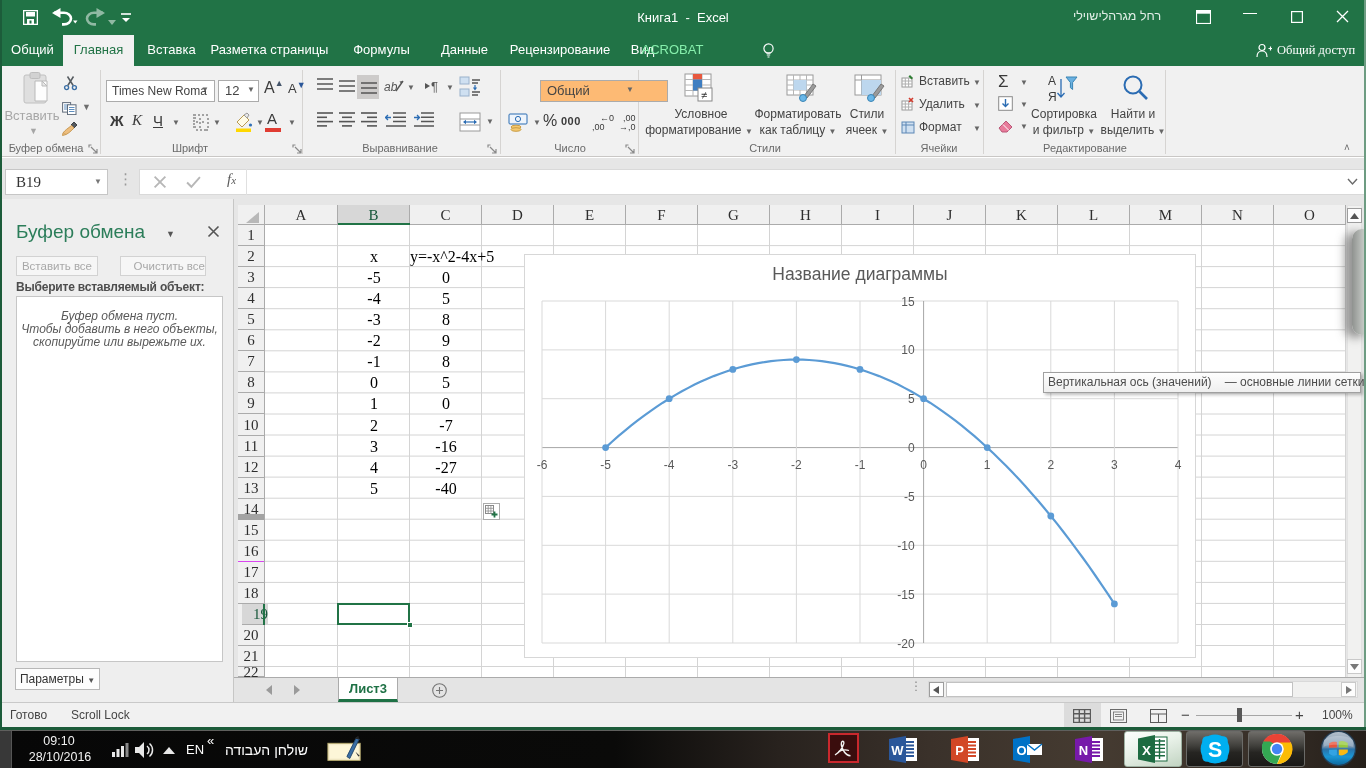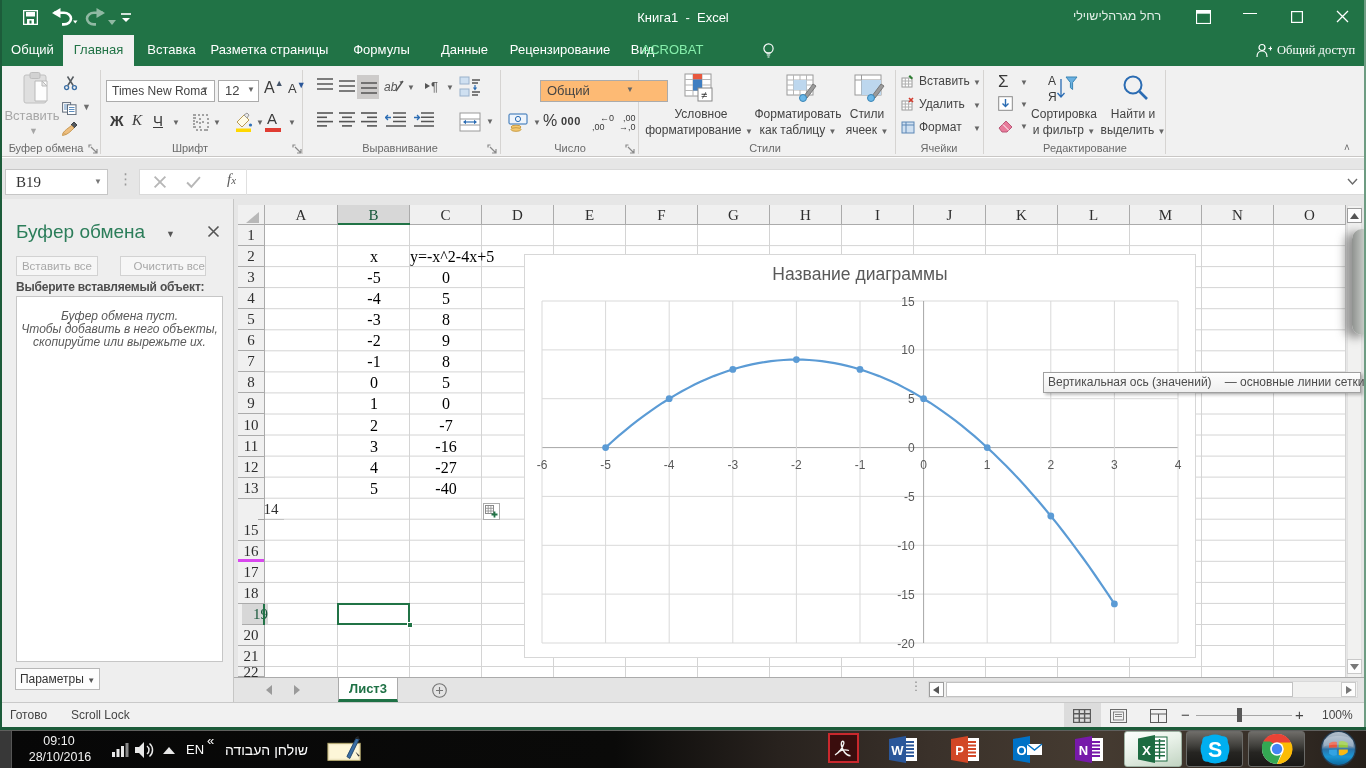--- a/index.html
+++ b/index.html
@@ -361,23 +361,23 @@
 <div class="abs" style="left:4px;top:89.1px;width:26px;height:21.1px;background:transparent;border-bottom:1px solid #ababab;color:#2e2e2e;font-family:'Liberation Serif',serif;font-size:15px;text-align:center;line-height:21px;">4</div>
 <div class="abs" style="left:4px;top:110.2px;width:26px;height:21.1px;background:transparent;border-bottom:1px solid #ababab;color:#2e2e2e;font-family:'Liberation Serif',serif;font-size:15px;text-align:center;line-height:21px;">5</div>
 <div class="abs" style="left:4px;top:131.2px;width:26px;height:21.1px;background:transparent;border-bottom:1px solid #ababab;color:#2e2e2e;font-family:'Liberation Serif',serif;font-size:15px;text-align:center;line-height:21px;">6</div>
 <div class="abs" style="left:4px;top:152.3px;width:26px;height:21.1px;background:transparent;border-bottom:1px solid #ababab;color:#2e2e2e;font-family:'Liberation Serif',serif;font-size:15px;text-align:center;line-height:21px;">7</div>
 <div class="abs" style="left:4px;top:173.4px;width:26px;height:21.0px;background:transparent;border-bottom:1px solid #ababab;color:#2e2e2e;font-family:'Liberation Serif',serif;font-size:15px;text-align:center;line-height:21px;">8</div>
 <div class="abs" style="left:4px;top:194.4px;width:26px;height:21.1px;background:transparent;border-bottom:1px solid #ababab;color:#2e2e2e;font-family:'Liberation Serif',serif;font-size:15px;text-align:center;line-height:21px;">9</div>
 <div class="abs" style="left:4px;top:215.5px;width:26px;height:21.0px;background:transparent;border-bottom:1px solid #ababab;color:#2e2e2e;font-family:'Liberation Serif',serif;font-size:15px;text-align:center;line-height:21px;">10</div>
 <div class="abs" style="left:4px;top:236.5px;width:26px;height:21.1px;background:transparent;border-bottom:1px solid #ababab;color:#2e2e2e;font-family:'Liberation Serif',serif;font-size:15px;text-align:center;line-height:21px;">11</div>
 <div class="abs" style="left:4px;top:257.6px;width:26px;height:21.1px;background:transparent;border-bottom:1px solid #ababab;color:#2e2e2e;font-family:'Liberation Serif',serif;font-size:15px;text-align:center;line-height:21px;">12</div>
 <div class="abs" style="left:4px;top:278.6px;width:26px;height:21.1px;background:transparent;border-bottom:1px solid #ababab;color:#2e2e2e;font-family:'Liberation Serif',serif;font-size:15px;text-align:center;line-height:21px;">13</div>
-<div class="abs" style="left:4px;top:299.7px;width:26px;height:21.1px;background:transparent;border-bottom:1px solid #a3a3a3;color:#2e2e2e;font-family:'Liberation Serif',serif;font-size:15px;text-align:center;line-height:21px;margin-left:20px;">14</div>
+<div class="abs" style="left:4px;top:299.7px;width:26px;height:21.1px;background:transparent;border-bottom:6px solid #a3a3a3;color:#2e2e2e;font-family:'Liberation Serif',serif;font-size:15px;text-align:center;line-height:21px;">14</div>
 <div class="abs" style="left:4px;top:320.7px;width:26px;height:21.0px;background:transparent;border-bottom:1px solid #ababab;color:#2e2e2e;font-family:'Liberation Serif',serif;font-size:15px;text-align:center;line-height:21px;">15</div>
-<div class="abs" style="left:4px;top:341.8px;width:26px;height:21.0px;background:transparent;border-bottom:3px solid #d946ef;color:#2e2e2e;font-family:'Liberation Serif',serif;font-size:15px;text-align:center;line-height:21px;">16</div>
+<div class="abs" style="left:4px;top:341.8px;width:26px;height:21.0px;background:transparent;border-bottom:1px solid #d946ef;color:#2e2e2e;font-family:'Liberation Serif',serif;font-size:15px;text-align:center;line-height:21px;">16</div>
 <div class="abs" style="left:4px;top:362.8px;width:26px;height:21.1px;background:transparent;border-bottom:1px solid #ababab;color:#2e2e2e;font-family:'Liberation Serif',serif;font-size:15px;text-align:center;line-height:21px;">17</div>
 <div class="abs" style="left:4px;top:383.9px;width:26px;height:21.1px;background:transparent;border-bottom:1px solid #ababab;color:#2e2e2e;font-family:'Liberation Serif',serif;font-size:15px;text-align:center;line-height:21px;">18</div>
 <div class="abs" style="left:8px;top:404.9px;width:26px;height:21.0px;background:#d7d7d7;border-bottom:1px solid #ababab;color:#17573a;font-family:'Liberation Serif',serif;font-size:15px;text-align:right;line-height:21px;">19</div>
 <div class="abs" style="left:4px;top:426.0px;width:26px;height:21.0px;background:transparent;border-bottom:1px solid #ababab;color:#2e2e2e;font-family:'Liberation Serif',serif;font-size:15px;text-align:center;line-height:21px;">20</div>
 <div class="abs" style="left:4px;top:447.0px;width:26px;height:21.0px;background:transparent;border-bottom:1px solid #ababab;color:#2e2e2e;font-family:'Liberation Serif',serif;font-size:15px;text-align:center;line-height:21px;">21</div>
 <div class="abs" style="left:4px;top:468.0px;width:26px;height:10.0px;background:transparent;border-bottom:1px solid #ababab;color:#2e2e2e;font-family:'Liberation Serif',serif;font-size:15px;text-align:center;line-height:10px;">22</div>
 <div class="abs" style="left:29px;top:404.9px;width:2px;height:21.1px;background:#217346;"></div>
 <svg class="abs" style="left:31px;top:26px" width="1081px" height="452px" viewBox="0 0 1081 452">
 <path d="M0 20.6 H1081" stroke="#d4d4d4" stroke-width="1"></path>
 <path d="M0 41.6 H1081" stroke="#d4d4d4" stroke-width="1"></path>

